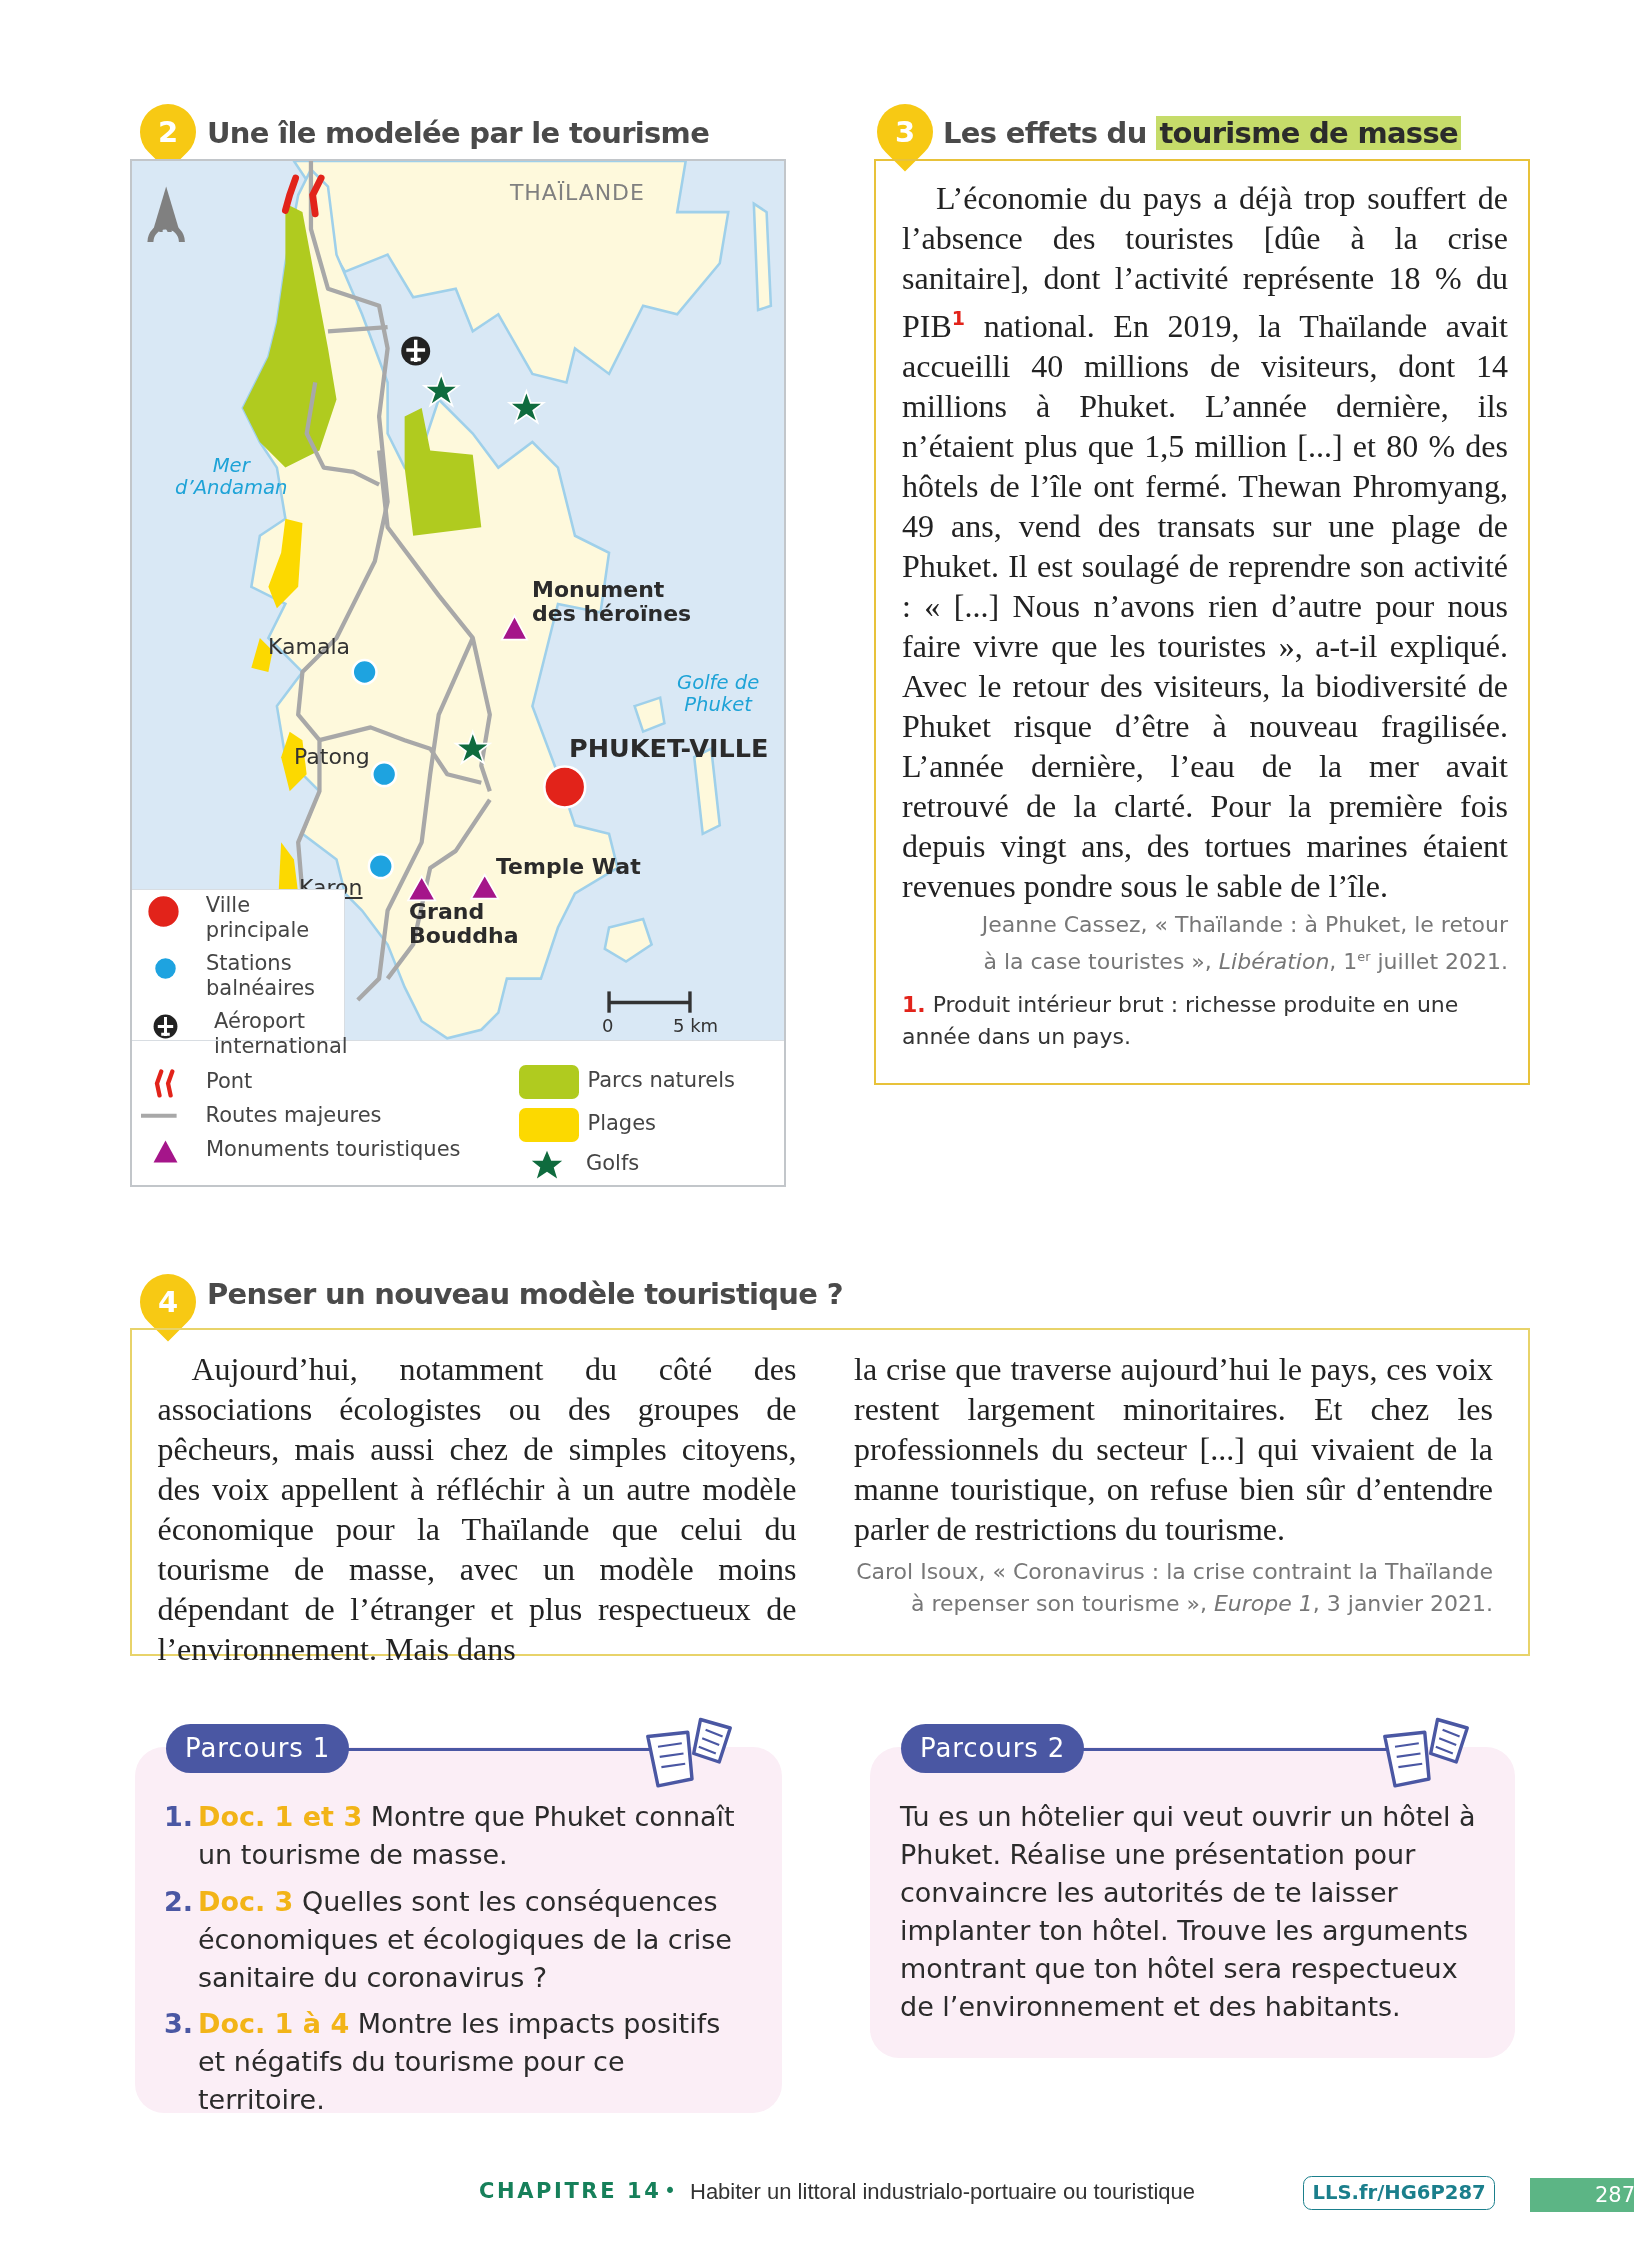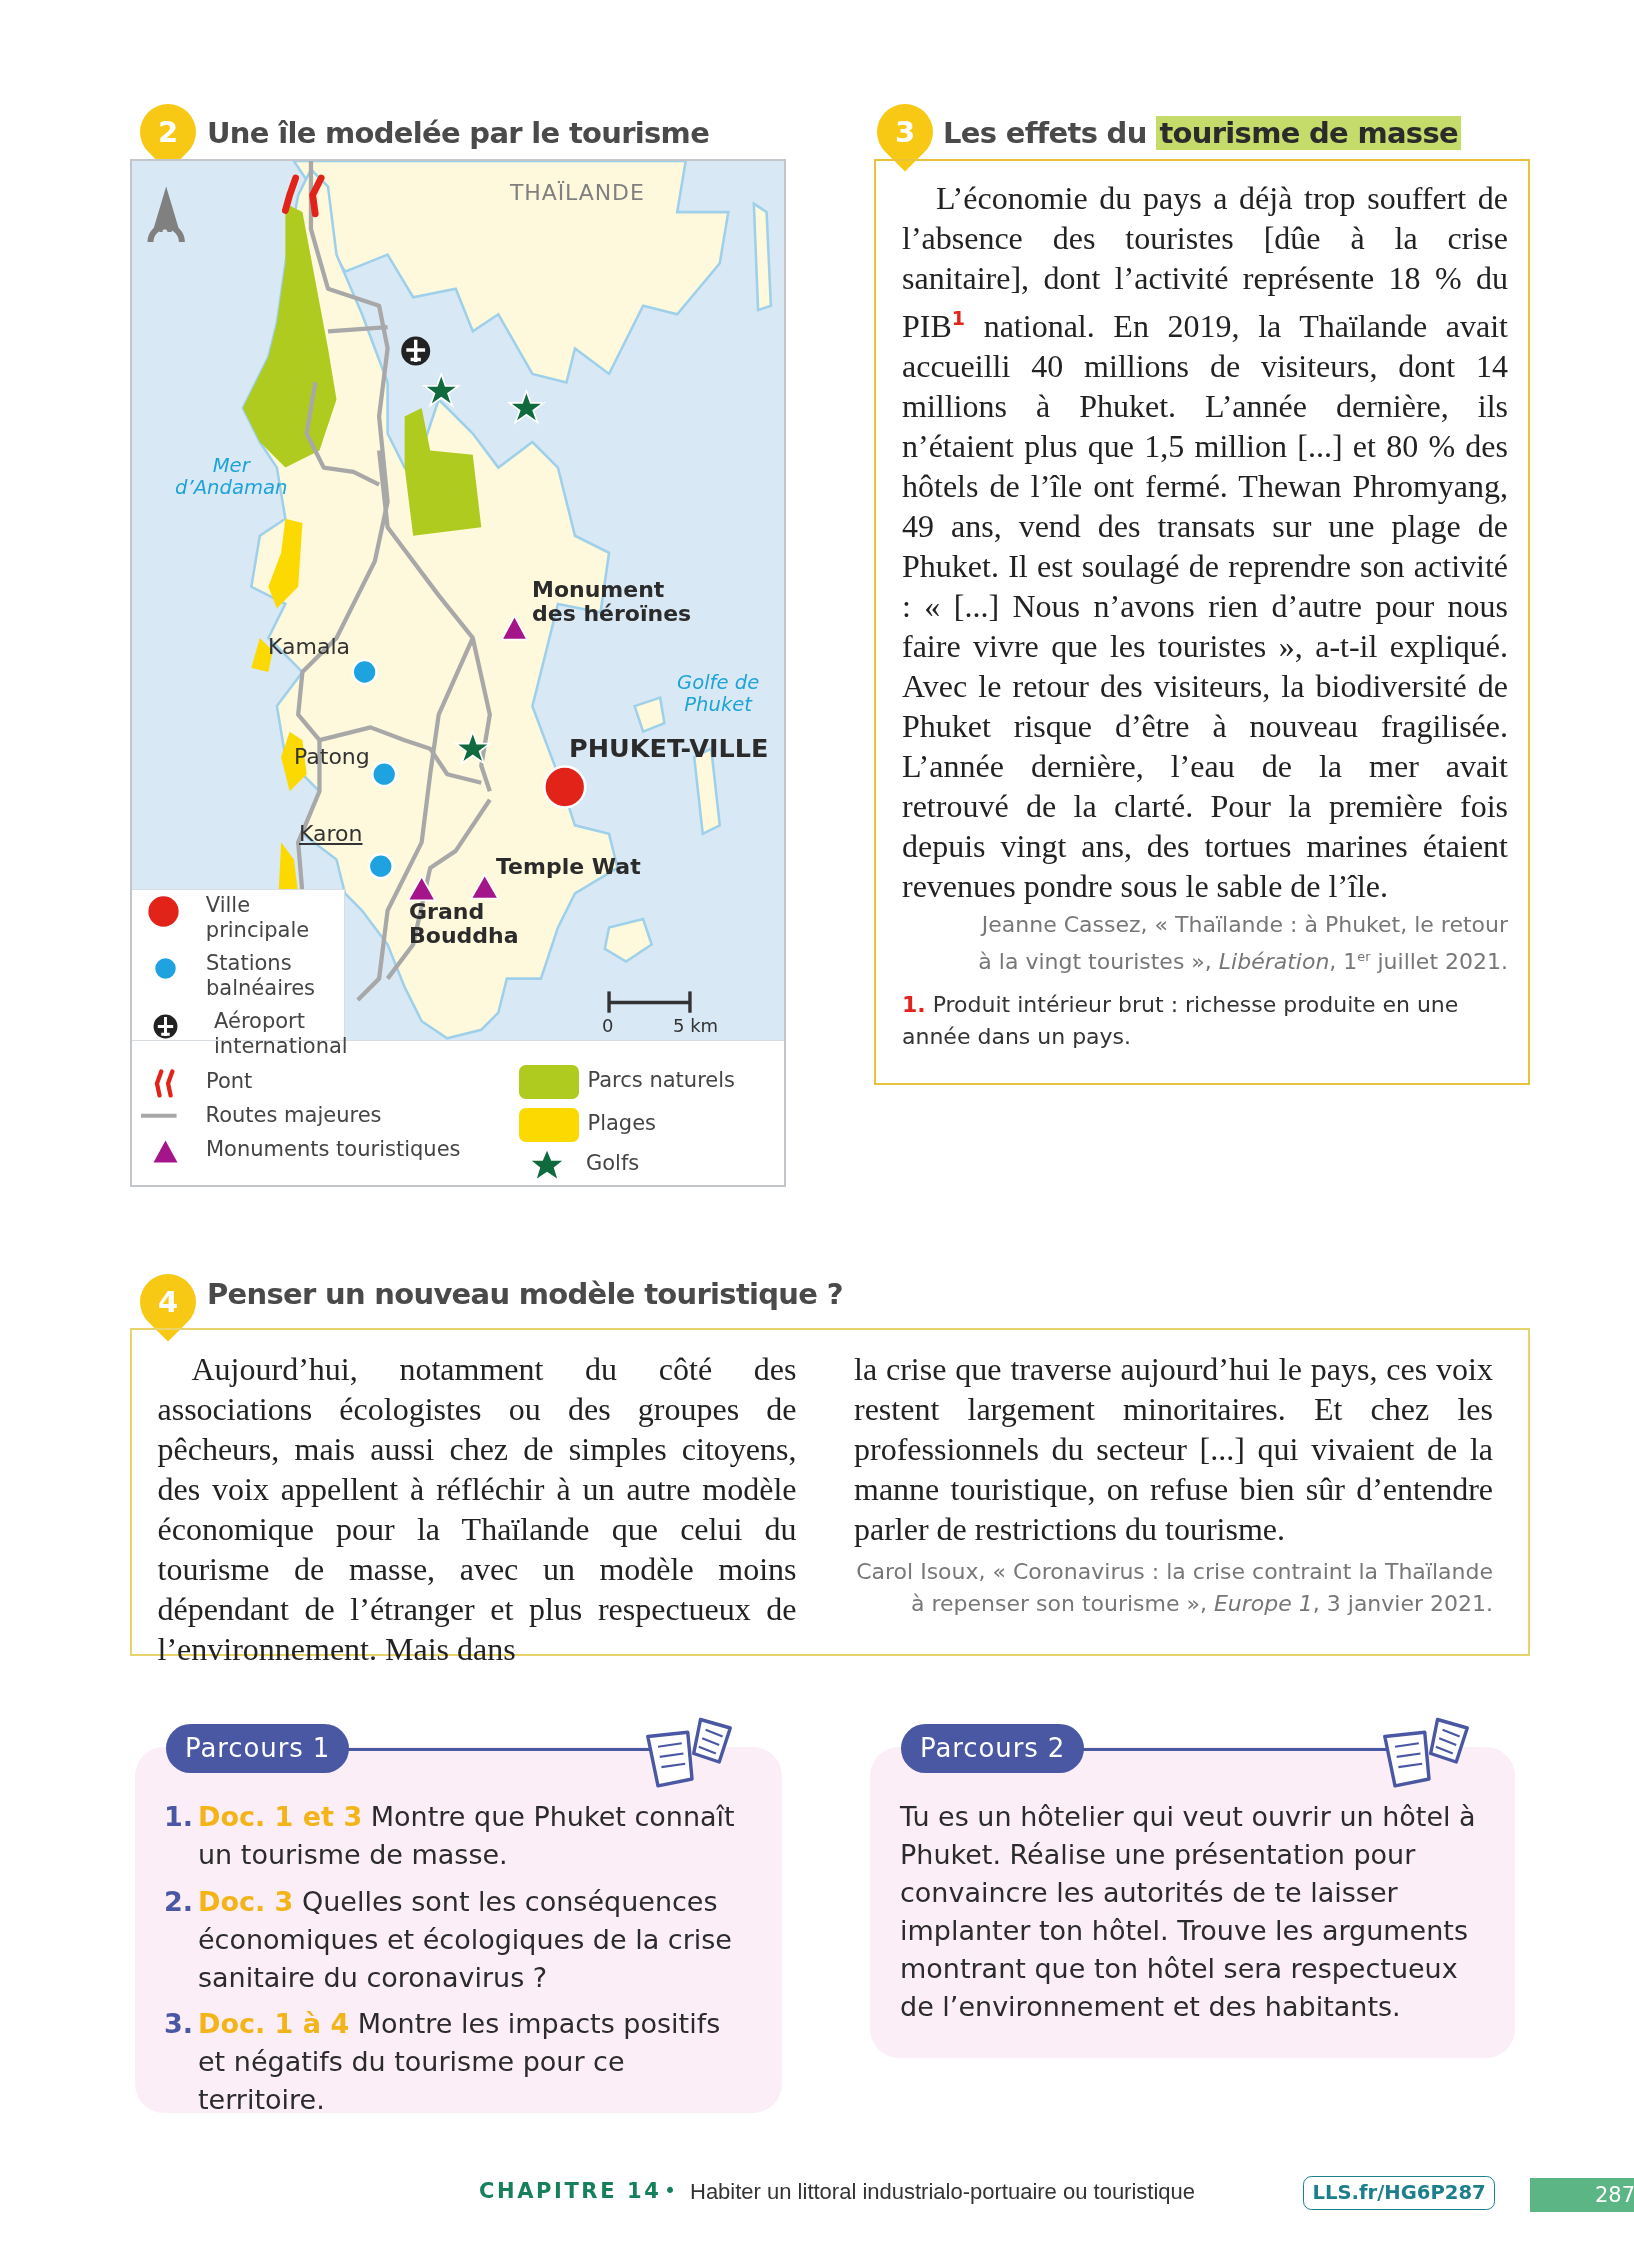--- a/index.html
+++ b/index.html
@@ -181,21 +181,21 @@
     <div>Mer</div>
     <div>d’Andaman</div>
   </div>
   <div class="map-label lbl-sea" style="left:545px; top:511px;">
     <div>Golfe de</div>
     <div>Phuket</div>
   </div>
   <div class="map-label lbl-capital" style="left:437px; top:572px;">PHUKET-VILLE</div>
   <div class="map-label lbl-city" style="left:136px; top:473px;">Kamala</div>
   <div class="map-label lbl-city" style="left:162px; top:583px;">Patong</div>
-  <div class="map-label lbl-city" style="left:167px; top:660px;text-decoration:underline;">Karon</div>
+  <div class="map-label lbl-city" style="left:167px; top:714px;text-decoration:underline;">Karon</div>
   <div class="map-label lbl-bold" style="left:400px; top:417px;">
     <div>Monument</div>
     <div>des héroïnes</div>
   </div>
   <div class="map-label lbl-bold" style="left:364px; top:694px;">Temple Wat</div>
   <div class="map-label lbl-bold" style="left:277px; top:739px;">
     <div>Grand</div>
     <div>Bouddha</div>
   </div>
   <div class="map-label" style="left:470px; top:854px; font-size:18px; color:#333;">0</div>
@@ -271,21 +271,21 @@
   </div>
 <div class="doc-title" style="left:943px; top:116px;">
   <span>Les effets du </span><span class="hl">tourisme de masse</span>
 </div>
 <div id="doc3-box">
   <div class="serif-text" style="position:absolute; left:26px; top:17px; width:606px;">
     <span>L’économie du pays a déjà trop souffert de l’absence des touristes [dûe à la crise sanitaire], dont l’activité représente 18 % du PIB</span><sup class="fn">1</sup><span> national. En 2019, la Thaïlande avait accueilli 40 millions de visiteurs, dont 14 millions à Phuket. L’année dernière, ils n’étaient plus que 1,5 million [...] et 80 % des hôtels de l’île ont fermé. Thewan Phromyang, 49 ans, vend des transats sur une plage de Phuket. Il est soulagé de reprendre son activité : « [...] Nous n’avons rien d’autre pour nous faire vivre que les touristes », a-t-il expliqué. Avec le retour des visiteurs, la biodiversité de Phuket risque d’être à nouveau fragilisée. L’année dernière, l’eau de la mer avait retrouvé de la clarté. Pour la première fois depuis vingt ans, des tortues marines étaient revenues pondre sous le sable de l’île.</span>
   </div>
   <div class="source" style="position:absolute; left:26px; top:748px; width:606px;">
     <div>Jeanne Cassez, « Thaïlande : à Phuket, le retour</div>
-    <div><span>à la vingt touristes », </span><i>Libération</i><span>, 1</span><sup style="font-size:12.8px;">er</sup><span> juillet 2021.</span></div>
+    <div><span>à la case touristes », </span><i>Libération</i><span>, 1</span><sup style="font-size:12.8px;">er</sup><span> juillet 2021.</span></div>
   </div>
   <div class="footnote" style="position:absolute; left:26px; top:828px; width:606px;">
     <span class="num">1.</span><span> Produit intérieur brut : richesse produite en une année dans un pays.</span>
   </div>
 </div>
 
 <div class="badge" style="left:140px; top:1274px;">
     <span>4</span>
   </div>
 <div class="doc-title" style="left:207px; top:1277px;">Penser un nouveau modèle touristique ?</div>

